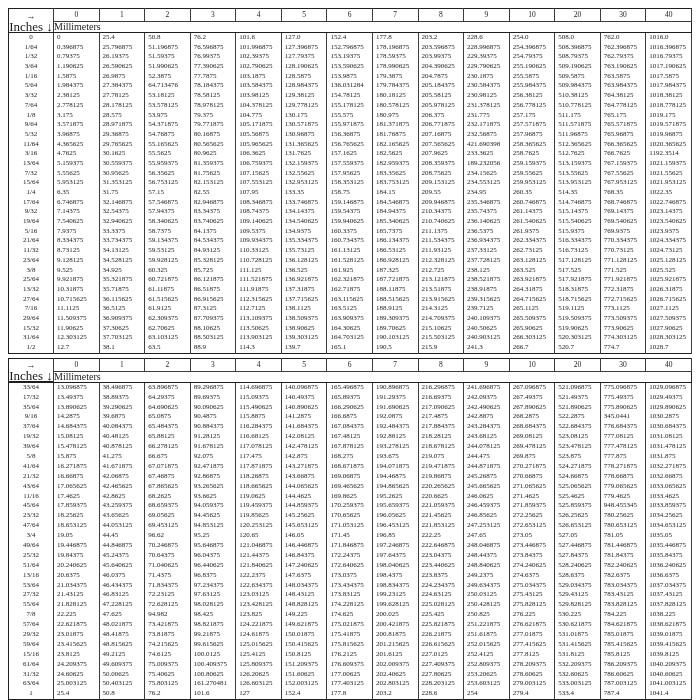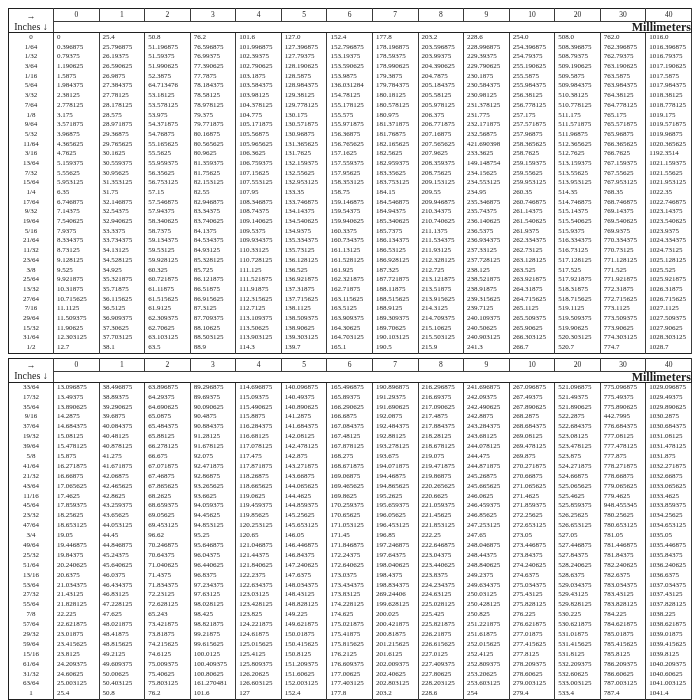--- a/index.html
+++ b/index.html
@@ -3,23 +3,23 @@
 <meta charset="utf-8">
 <style>
   html,body{margin:0;padding:0;background:#ffffff;}
   body{width:700px;height:700px;overflow:hidden;font-family:"Liberation Serif","DejaVu Serif",serif;color:#1b1b1b;}
   .sheet{box-sizing:border-box;width:700px;height:700px;padding:8px 8px 0 8px;background:#fff;}
   table.conv{border-collapse:collapse;table-layout:fixed;width:684px;border:1.5px solid #1f1f1f;}
   table.conv.first{margin-bottom:4px;}
   th,td{font-weight:normal;white-space:nowrap;overflow:hidden;}
   th.corner{width:44px;border-right:1px solid #3c3c3c;border-bottom:1.3px solid #1f1f1f;padding:0;text-align:center;vertical-align:middle;}
   th.corner .arrow{height:12px;line-height:12px;font-size:9px;}
-  th.corner .inlabel{height:10px;line-height:10px;font-size:10px;}
+  th.corner .inlabel{height:10px;line-height:10px;font-size:13px;text-decoration:underline;}
   th.colnum{border:1px solid #3c3c3c;border-top:none;font-size:7.5px;text-align:center;height:12px;line-height:12px;padding:0;}
-  tr.unitrow td.unit{border-bottom:1.3px solid #1f1f1f;text-align:right;font-size:12px;height:10px;line-height:10px;padding:0;font-weight:bold;}
+  tr.unitrow td.unit{border-bottom:1.3px solid #1f1f1f;text-align:left;font-size:10px;height:10px;line-height:10px;padding:0;}
   tbody th.rowlabel{border-left:none;border-right:1px solid #3c3c3c;text-align:center;font-size:7px;padding:0;}
   tbody td{border-left:1px solid #3c3c3c;border-right:1px solid #3c3c3c;font-size:7px;text-align:left;padding:0 0 0 3px;}
   table.t1 tbody th,table.t1 tbody td{height:9.7px;line-height:9.6px;}
   table.t2 tbody th,table.t2 tbody td{height:9.9px;line-height:9.8px;}
 </style>
 </head>
 <body>
 
 <div class="sheet">
 
@@ -275,21 +275,21 @@
           <th class="rowlabel">13/64</th>
           <td>5.159375</td>
           <td>30.559375</td>
           <td>55.959375</td>
           <td>81.359375</td>
           <td>106.759375</td>
           <td>132.159375</td>
           <td>157.559375</td>
           <td>182.959375</td>
           <td>208.359375</td>
-          <td>149.148754</td>
+          <td>189.232056</td>
           <td>259.159375</td>
           <td>513.159375</td>
           <td>767.159375</td>
           <td>1021.159375</td>
         </tr>
         <tr>
           <th class="rowlabel">7/32</th>
           <td>5.55625</td>
           <td>30.95625</td>
           <td>56.35625</td>
@@ -699,21 +699,21 @@
           <td>65.0875</td>
           <td>90.4875</td>
           <td>115.8875</td>
           <td>141.2875</td>
           <td>166.6875</td>
           <td>192.0875</td>
           <td>217.4875</td>
           <td>242.8875</td>
           <td>268.2875</td>
           <td>522.2875</td>
-          <td>442.7995</td>
+          <td>345.0441</td>
           <td>1030.2875</td>
         </tr>
         <tr>
           <th class="rowlabel">37/64</th>
           <td>14.684375</td>
           <td>40.084375</td>
           <td>65.484375</td>
           <td>90.884375</td>
           <td>116.284375</td>
           <td>141.684375</td>
@@ -1000,21 +1000,21 @@
         </tr>
         <tr>
           <th class="rowlabel">27/32</th>
           <td>21.43125</td>
           <td>46.83125</td>
           <td>72.23125</td>
           <td>97.63125</td>
           <td>123.03125</td>
           <td>148.43125</td>
           <td>173.83125</td>
-          <td>269.24406</td>
+          <td>199.23125</td>
           <td>224.63125</td>
           <td>250.03125</td>
           <td>275.43125</td>
           <td>529.43125</td>
           <td>783.43125</td>
           <td>1037.43125</td>
         </tr>
         <tr>
           <th class="rowlabel">55/64</th>
           <td>21.828125</td>
@@ -1029,21 +1029,21 @@
           <td>250.428125</td>
           <td>275.828125</td>
           <td>529.828125</td>
           <td>783.828125</td>
           <td>1037.828125</td>
         </tr>
         <tr>
           <th class="rowlabel">7/8</th>
           <td>22.225</td>
           <td>47.625</td>
-          <td>65.243</td>
+          <td>94.982</td>
           <td>98.425</td>
           <td>123.825</td>
           <td>149.225</td>
           <td>174.625</td>
           <td>200.025</td>
           <td>225.425</td>
           <td>250.825</td>
           <td>276.225</td>
           <td>530.225</td>
           <td>784.225</td>

